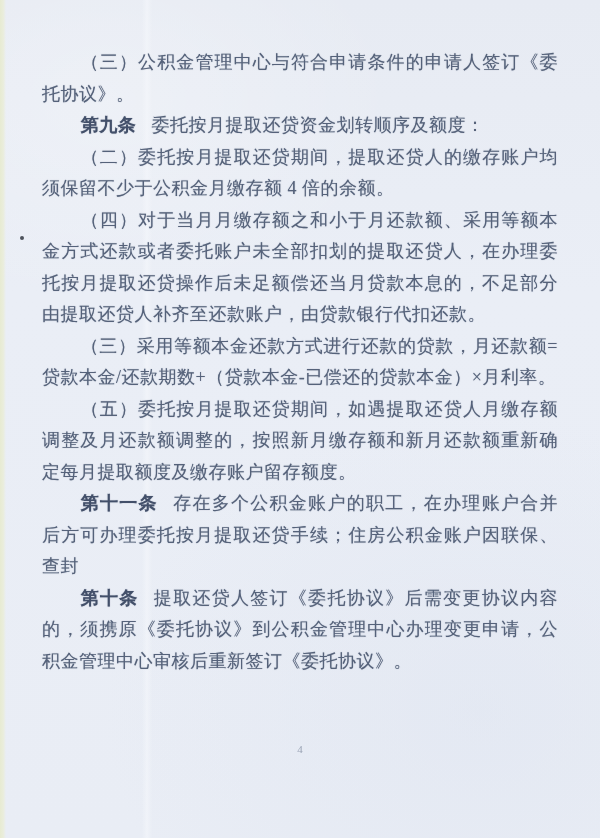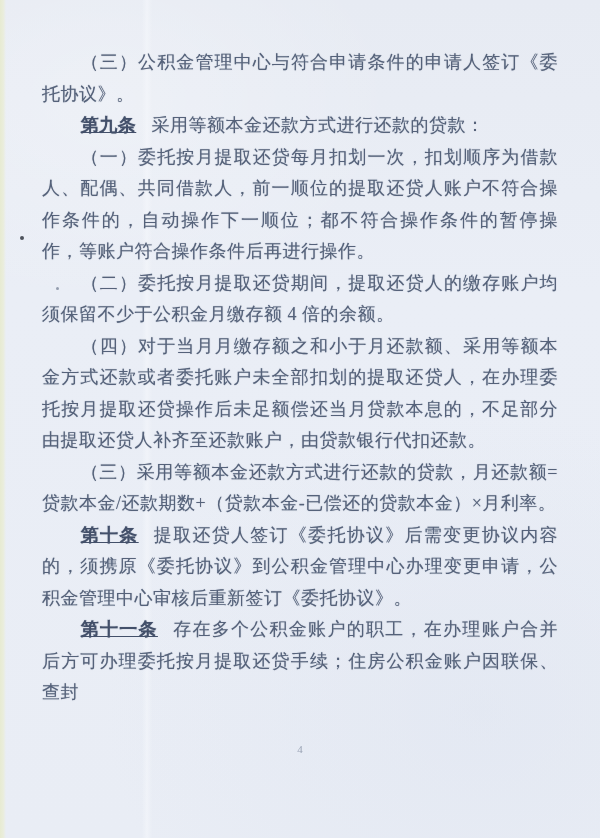--- a/index.html
+++ b/index.html
@@ -43,21 +43,20 @@
     text-align: justify;
     text-shadow: 0 0 1px rgba(85, 98, 122, 0.5);
   }
   .para {
     text-indent: 2.15em;
   }
   .para .lead {
     font-weight: bold;
     color: #43506a;
     text-shadow: 0 0 1px rgba(67, 80, 106, 0.6);
-    text-decoration: underline;
   }
   .para .lead:not(:empty) {
     margin-right: 0.85em;
   }
   .page-number {
     position: absolute;
     left: 0; top: 743px;
     width: 600px;
     text-align: center;
     font-size: 11px;
@@ -83,26 +82,26 @@
 </style>
 </head>
 <body>
 
 <div class="scan-page">
   <div class="edge-strip"></div>
   <div class="scan-band"></div>
 
   <main class="text-block">
     <p class="para"><b class="lead"></b><span>（三）公积金管理中心与符合申请条件的申请人签订《委托协议》。</span></p>
-    <p class="para"><b class="lead">第九条</b><span>采用等额本金还款方式进行还款的贷款：</span></p>
-    <p class="para"><b class="lead"></b><span>（一）委托按月提取还贷每月扣划一次，扣划顺序为借款人、配偶、共同借款人，前一顺位的提取还贷人账户不符合操作条件的，自动操作下一顺位；都不符合操作条件的暂停操作，等账户符合操作条件后再进行操作。</span></p>
+    <p class="para"><b class="lead">第九条</b><span>委托按月提取还贷资金划转顺序及额度：</span></p>
     <p class="para"><b class="lead"></b><span>（二）委托按月提取还贷期间，提取还贷人的缴存账户均须保留不少于公积金月缴存额 4 倍的余额。</span></p>
     <p class="para"><b class="lead"></b><span>（四）对于当月月缴存额之和小于月还款额、采用等额本金方式还款或者委托账户未全部扣划的提取还贷人，在办理委托按月提取还贷操作后未足额偿还当月贷款本息的，不足部分由提取还贷人补齐至还款账户，由贷款银行代扣还款。</span></p>
     <p class="para"><b class="lead"></b><span>（三）采用等额本金还款方式进行还款的贷款，月还款额=贷款本金/还款期数+（贷款本金-已偿还的贷款本金）×月利率。</span></p>
+    <p class="para"><b class="lead"></b><span>（五）委托按月提取还贷期间，如遇提取还贷人月缴存额调整及月还款额调整的，按照新月缴存额和新月还款额重新确定每月提取额度及缴存账户留存额度。</span></p>
+    <p class="para"><b class="lead">第十一条</b><span>存在多个公积金账户的职工，在办理账户合并后方可办理委托按月提取还贷手续；住房公积金账户因联保、查封</span></p>
     <p class="para"><b class="lead">第十条</b><span>提取还贷人签订《委托协议》后需变更协议内容的，须携原《委托协议》到公积金管理中心办理变更申请，公积金管理中心审核后重新签订《委托协议》。</span></p>
-    <p class="para"><b class="lead">第十一条</b><span>存在多个公积金账户的职工，在办理账户合并后方可办理委托按月提取还贷手续；住房公积金账户因联保、查封</span></p>
   </main>
 
   <div class="page-number">4</div>
 
   <div class="speck-1"></div>
   <div class="speck-2"></div>
 </div>
 
 </body></html>

